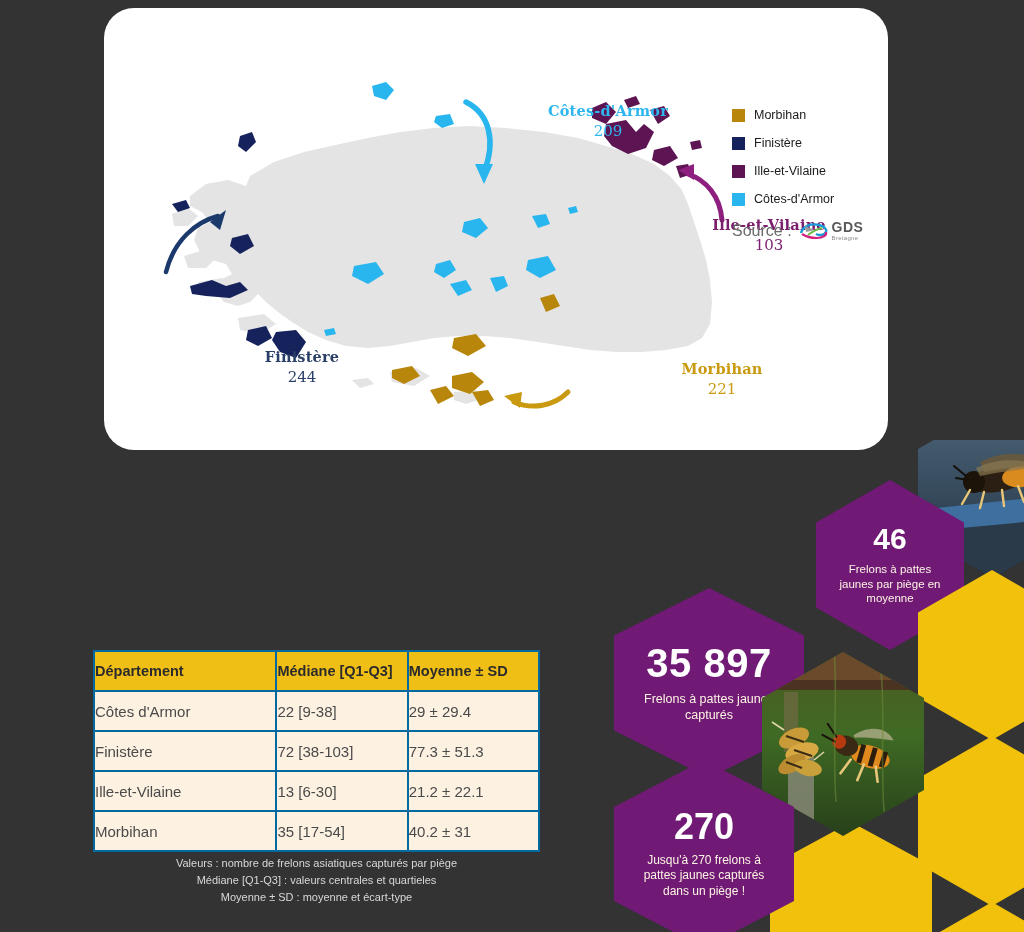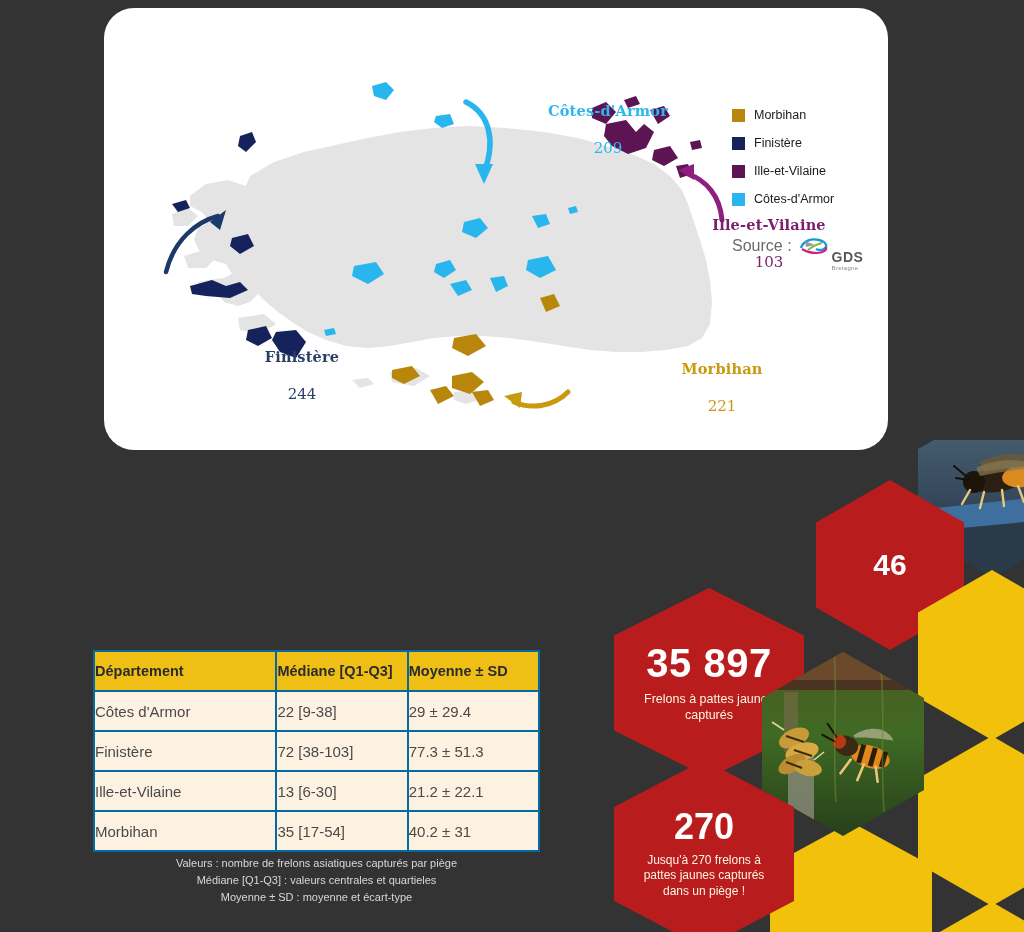--- a/index.html
+++ b/index.html
@@ -16,37 +16,37 @@
   }
   .map-title{
     position:absolute;left:0;top:46px;width:100%;text-align:center;
     font-size:14.5px;font-weight:bold;color:#1b1b1b;letter-spacing:.1px;
   }
   .map-stage{position:absolute;left:0;top:72px;width:680px;height:370px;}
   .map-svg{position:absolute;left:50px;top:0;width:620px;height:360px;}
 
   .dept-label{position:absolute;text-align:center;line-height:1.15;}
   .dept-label .dl-name{font-family:"DejaVu Serif",serif;font-weight:bold;font-size:14.5px;letter-spacing:.2px;}
-  .dept-label .dl-val{font-family:"DejaVu Serif",serif;font-size:15px;margin-top:20px;display:block;}
+  .dept-label .dl-val{font-family:"DejaVu Serif",serif;font-size:15px;margin-top:3px;display:block;}
 
   #lbl-ca{left:424px;top:22px;width:160px;color:#2eb6ef;}
   #lbl-iv{left:595px;top:136px;width:140px;color:#7b1e6e;}
   #lbl-fin{left:128px;top:268px;width:140px;color:#2a3f67;}
   #lbl-mor{left:548px;top:280px;width:140px;color:#c99a10;}
 
   
   .legend{position:absolute;left:628px;top:28px;width:150px;}
   .leg-row{display:flex;align-items:center;margin-bottom:14px;}
   .leg-sw{width:13px;height:13px;margin-right:9px;flex:none;}
   .leg-tx{font-size:12.5px;color:#1b1b1b;white-space:nowrap;}
   .leg-src{display:flex;align-items:center;margin-top:8px;}
   .leg-src-label{font-size:16px;color:#6a6a6a;margin-right:7px;}
   .gds-wrap{display:flex;align-items:center;}
   .gds-txt{display:flex;flex-direction:column;line-height:1;margin-left:3px;}
-  .gds-main{font-size:14px;font-weight:bold;color:#57585a;letter-spacing:.5px;margin-top:30px;}
+  .gds-main{font-size:14px;font-weight:bold;color:#57585a;letter-spacing:.5px;}
   .gds-sub{font-size:6px;color:#8b8b8b;letter-spacing:.3px;margin-top:1px;}
 
   
   .tbl-wrap{position:absolute;left:93px;top:650px;width:447px;}
   table.stats{border-collapse:collapse;width:100%;table-layout:fixed;}
   table.stats th,table.stats td{
     border:2px solid #0369a1;text-align:left;
     font-size:15px;padding:0;height:38px;vertical-align:middle;
   }
   table.stats th{background:#f0bf16;color:#2b2b2b;font-weight:bold;font-size:14.5px;}
@@ -59,21 +59,21 @@
     position:absolute;left:93px;top:855px;width:447px;text-align:center;
     color:#d8d8d8;font-size:11px;line-height:1.55;
   }
 
   
   .hexfield{position:absolute;left:600px;top:440px;width:424px;height:492px;overflow:hidden;}
   .hex{
     position:absolute;width:148px;height:170px;
     clip-path:polygon(50% 0%,100% 25%,100% 75%,50% 100%,0% 75%,0% 25%);
   }
-  .hex-stat{background:#b91c1c;display:flex;flex-direction:column;align-items:center;justify-content:center;text-align:center;}
+  .hex-stat{background:#701a75;display:flex;flex-direction:column;align-items:center;justify-content:center;text-align:center;}
   .hex-plain{background:#f2c10c;}
   .hex-num{color:#ffffff;font-weight:bold;line-height:1;}
   .hex-cap{color:#fdf4e4;line-height:1.3;margin-top:8px;padding:0 18px;}
 
   #hex-46{left:216px;top:40px;}
   #hex-46 .hex-num{font-size:30px;}
   #hex-46 .hex-cap{font-size:11.5px;}
 
   #hex-35897{left:14px;top:148px;width:190px;height:190px;}
   #hex-35897 .hex-num{font-size:40px;letter-spacing:.5px;}
@@ -300,20 +300,21 @@
       </g>
       <g stroke="#14100a" stroke-width="2" fill="none" stroke-linecap="round">
         <path d="M48,70 L36,60"></path>
           <path d="M50,74 L38,72"></path>
       </g>
     </svg>
   </div>
 
   <div class="hex hex-stat" id="hex-46">
     <span class="hex-num">46</span>
+    <span class="hex-cap">Frelons à pattes jaunes par piège en moyenne</span>
   </div>
 
   <div class="hex hex-plain" id="hex-y1"></div>
   <div class="hex hex-plain" id="hex-y2"></div>
   <div class="hex hex-plain" id="hex-y3"></div>
   <div class="hex hex-plain" id="hex-y4"></div>
 
   <div class="hex hex-stat" id="hex-35897">
     <span class="hex-num">35 897</span>
     <span class="hex-cap">Frelons à pattes jaunes capturés</span>

